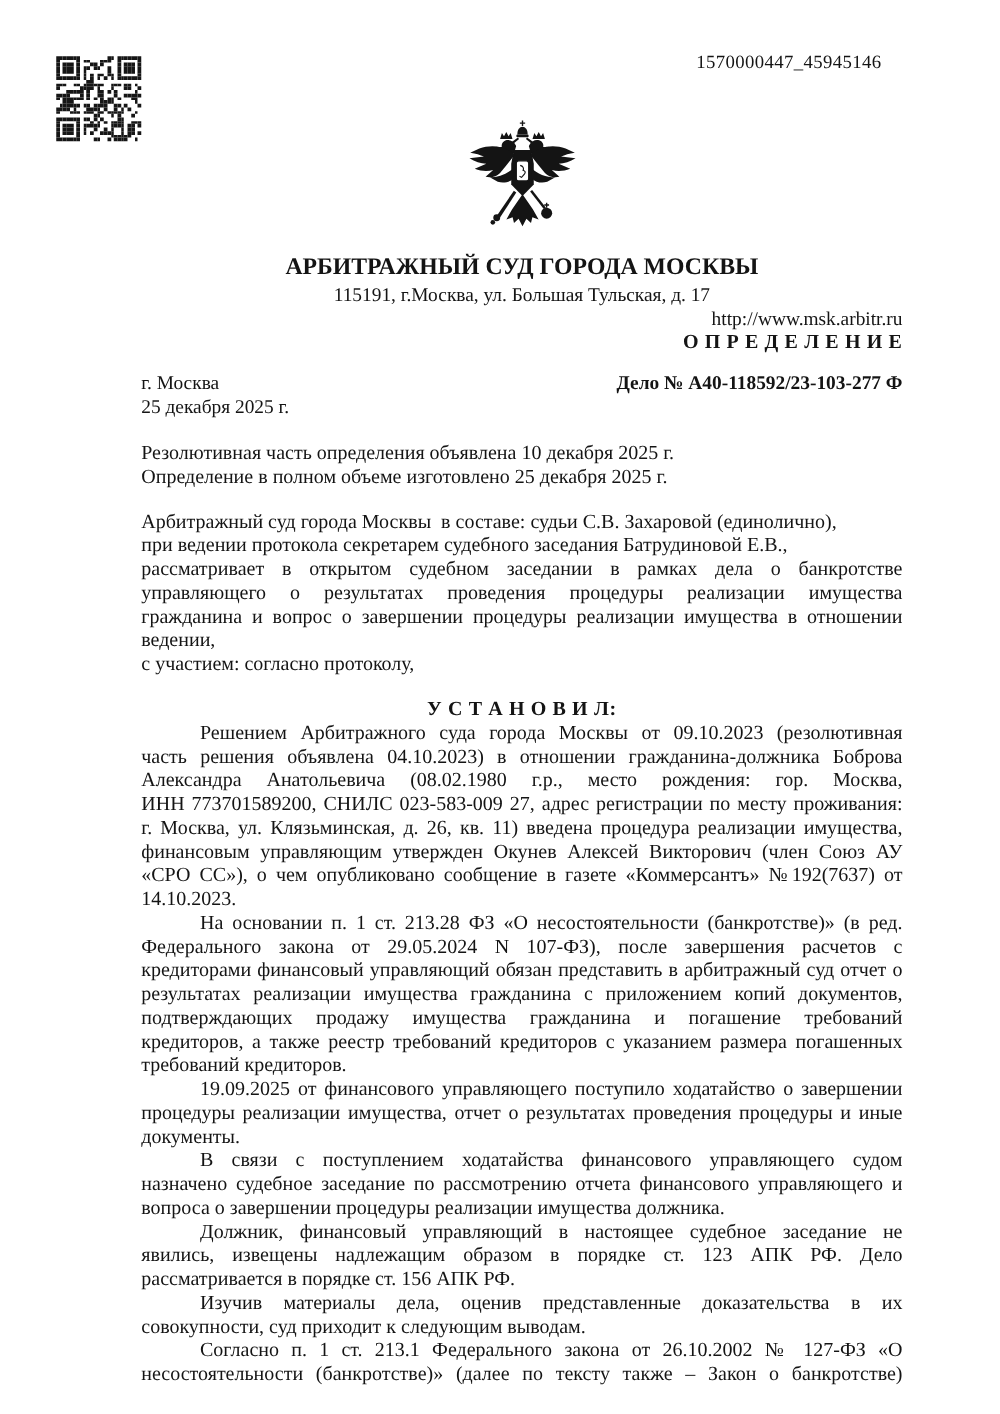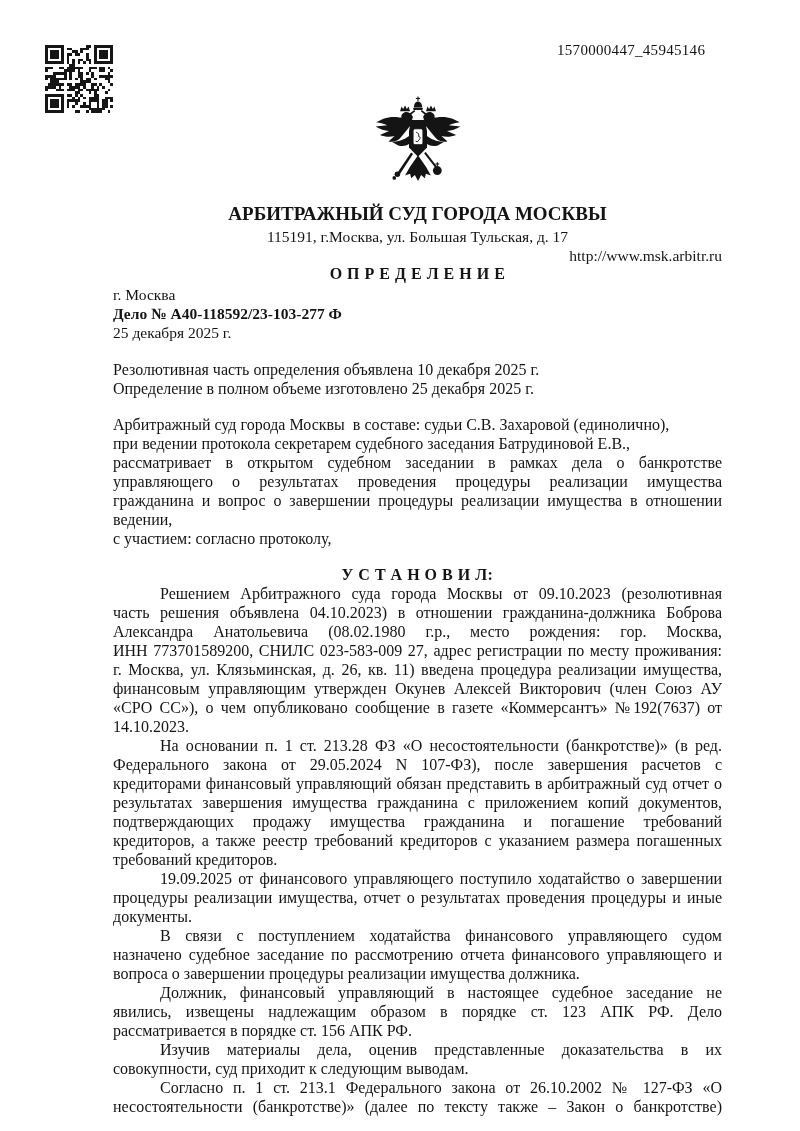--- a/index.html
+++ b/index.html
@@ -17,22 +17,22 @@
   .docnum{
     position:absolute;left:557px;top:42px;font-size:15px;letter-spacing:.3px;
   }
   
   .sheet{position:absolute;left:113px;top:16px;width:609px;}
   .emblem{margin:78px auto 0;width:92px;height:96px;}
   .emblem svg{display:block;width:100%;height:100%;}
   .court-name{margin-top:14px;text-align:center;font-weight:bold;font-size:19px;line-height:20px;}
   .court-address{margin-top:3px;text-align:center;font-size:15.5px;line-height:19px;}
   .court-website{text-align:right;font-size:15.5px;line-height:19px;}
-  .doc-type{text-align:center;font-weight:bold;font-size:16px;line-height:18px;letter-spacing:.5px;}
-  .place-row{display:flex;justify-content:space-between;align-items:baseline;font-size:15.5px;line-height:19px;margin-top:2px;flex-direction:column;}
+  .doc-type{text-align:right;font-weight:bold;font-size:16px;line-height:18px;letter-spacing:.5px;}
+  .place-row{display:flex;justify-content:space-between;align-items:baseline;font-size:15.5px;line-height:19px;margin-top:14px;}
   .case{font-weight:bold;}
   .doc-date{font-size:15.5px;line-height:19px;}
   
   .body{margin-top:18px;font-size:16px;line-height:19px;}
   .body .line{white-space:pre-wrap;}
   .body .jline{text-align:justify;text-align-last:justify;}
   .body .jline.indent{text-indent:47px;}
   .body .heading{text-align:center;font-weight:bold;letter-spacing:.5px;}
   .body .gap{height:17px;}
 </style>
@@ -748,21 +748,21 @@
         <div class="jline">часть решения объявлена 04.10.2023) в отношении гражданина-должника Боброва</div>
         <div class="jline">Александра Анатольевича (08.02.1980 г.р., место рождения: гор. Москва,</div>
         <div class="jline">ИНН 773701589200, СНИЛС 023-583-009 27, адрес регистрации по месту проживания:</div>
         <div class="jline">г. Москва, ул. Клязьминская, д. 26, кв. 11) введена процедура реализации имущества,</div>
         <div class="jline">финансовым управляющим утвержден Окунев Алексей Викторович (член Союз АУ</div>
         <div class="jline">«СРО СС»), о чем опубликовано сообщение в газете «Коммерсантъ» №192(7637) от</div>
         <div class="line">14.10.2023.</div>
         <div class="jline indent">На основании п. 1 ст. 213.28 ФЗ «О несостоятельности (банкротстве)» (в ред.</div>
         <div class="jline">Федерального закона от 29.05.2024 N 107-ФЗ), после завершения расчетов с</div>
         <div class="jline">кредиторами финансовый управляющий обязан представить в арбитражный суд отчет о</div>
-        <div class="jline">результатах завершения имущества гражданина с приложением копий документов,</div>
+        <div class="jline">результатах реализации имущества гражданина с приложением копий документов,</div>
         <div class="jline">подтверждающих продажу имущества гражданина и погашение требований</div>
         <div class="jline">кредиторов, а также реестр требований кредиторов с указанием размера погашенных</div>
         <div class="line">требований кредиторов.</div>
         <div class="jline indent">19.09.2025 от финансового управляющего поступило ходатайство о завершении</div>
         <div class="jline">процедуры реализации имущества, отчет о результатах проведения процедуры и иные</div>
         <div class="line">документы.</div>
         <div class="jline indent">В связи с поступлением ходатайства финансового управляющего судом</div>
         <div class="jline">назначено судебное заседание по рассмотрению отчета финансового управляющего и</div>
         <div class="line">вопроса о завершении процедуры реализации имущества должника.</div>
         <div class="jline indent">Должник, финансовый управляющий в настоящее судебное заседание не</div>

